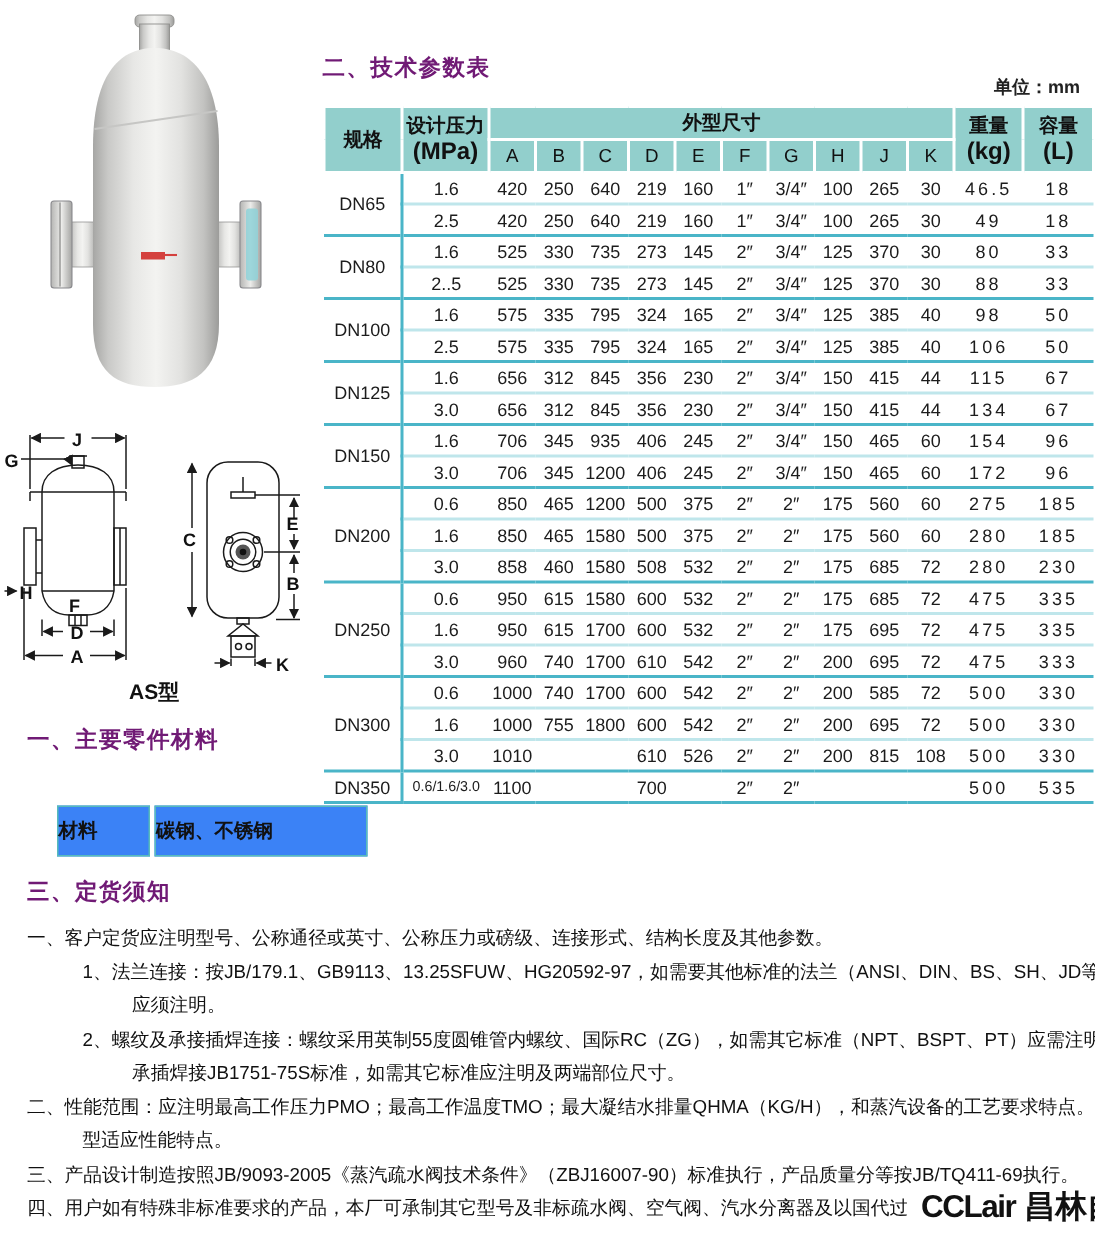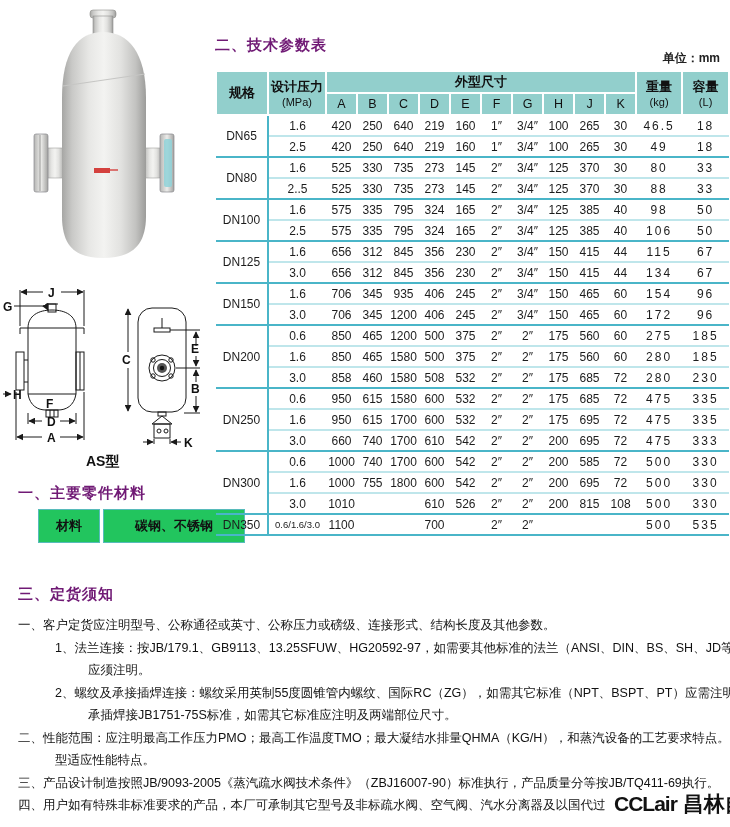--- a/index.html
+++ b/index.html
@@ -16,32 +16,32 @@
 
   
   .photo-wrap { position:absolute; left:6px; top:2px; width:196px; height:266px; }
   .diagram-wrap { position:absolute; left:2px; top:272px; width:206px; height:200px; }
 
   
   .spec-table-wrap { position:absolute; left:215px; top:70px; }
   table.spec { border-collapse:collapse; table-layout:fixed; width:513px; }
   table.spec th { background:#92cfcc; border:2px solid #ffffff; font-size:13px; font-weight:bold; color:#111; padding:1px 0; }
   table.spec th.letter { font-weight:normal; font-size:12.5px; height:22px; }
-  table.spec th .sub { font-size:11px; font-weight:normal; }
+  table.spec th .sub { font-size:16px; font-weight:bold; }
   table.spec td { text-align:center; font-size:12px; height:21px; padding:0; color:#1c1c1c; }
   table.spec tr.group-start td { border-top:2px solid #4ab5c8; }
   table.spec tr.sub-row td { border-top:2px solid #bfe6eb; }
   table.spec td.spec-cell { border-right:2px solid #4ab5c8; font-size:12px; }
   table.spec tbody tr:last-child td { border-bottom:2px solid #4ab5c8; }
   table.spec td.spaced { letter-spacing:2px; }
   table.spec td.tiny { font-size:9.5px; }
 
   
   .mat-table { position:absolute; left:38px; top:509px; display:flex; gap:3px; }
-  .mat-cell { background:#22c55e; border:1px solid #57bbbb; height:34px; line-height:32px; text-align:center; font-size:13px; font-weight:bold; color:#111; }
+  .mat-cell { background:#3b82f6; border:1px solid #57bbbb; height:34px; line-height:32px; text-align:left; font-size:13px; font-weight:bold; color:#111;margin-top:28px; }
   .mat-h { width:62px; }
   .mat-v { width:142px; }
 
   
   .notes { position:absolute; left:18px; top:614px; width:706px; font-size:12.5px; line-height:22.5px; color:#111; }
   .note-line { white-space:nowrap; }
   .ind-0 { padding-left:0; }
   .ind-1 { padding-left:37px; }
   .ind-2 { padding-left:70px; }
 
@@ -459,21 +459,21 @@
             <td>2″</td>
             <td>2″</td>
             <td>175</td>
             <td>695</td>
             <td>72</td>
             <td class="spaced">475</td>
             <td class="spaced">335</td>
           </tr>
           <tr class="sub-row">
             <td>3.0</td>
-            <td>660</td>
+            <td>960</td>
             <td>740</td>
             <td>1700</td>
             <td>610</td>
             <td>542</td>
             <td>2″</td>
             <td>2″</td>
             <td>200</td>
             <td>695</td>
             <td>72</td>
             <td class="spaced">475</td>

